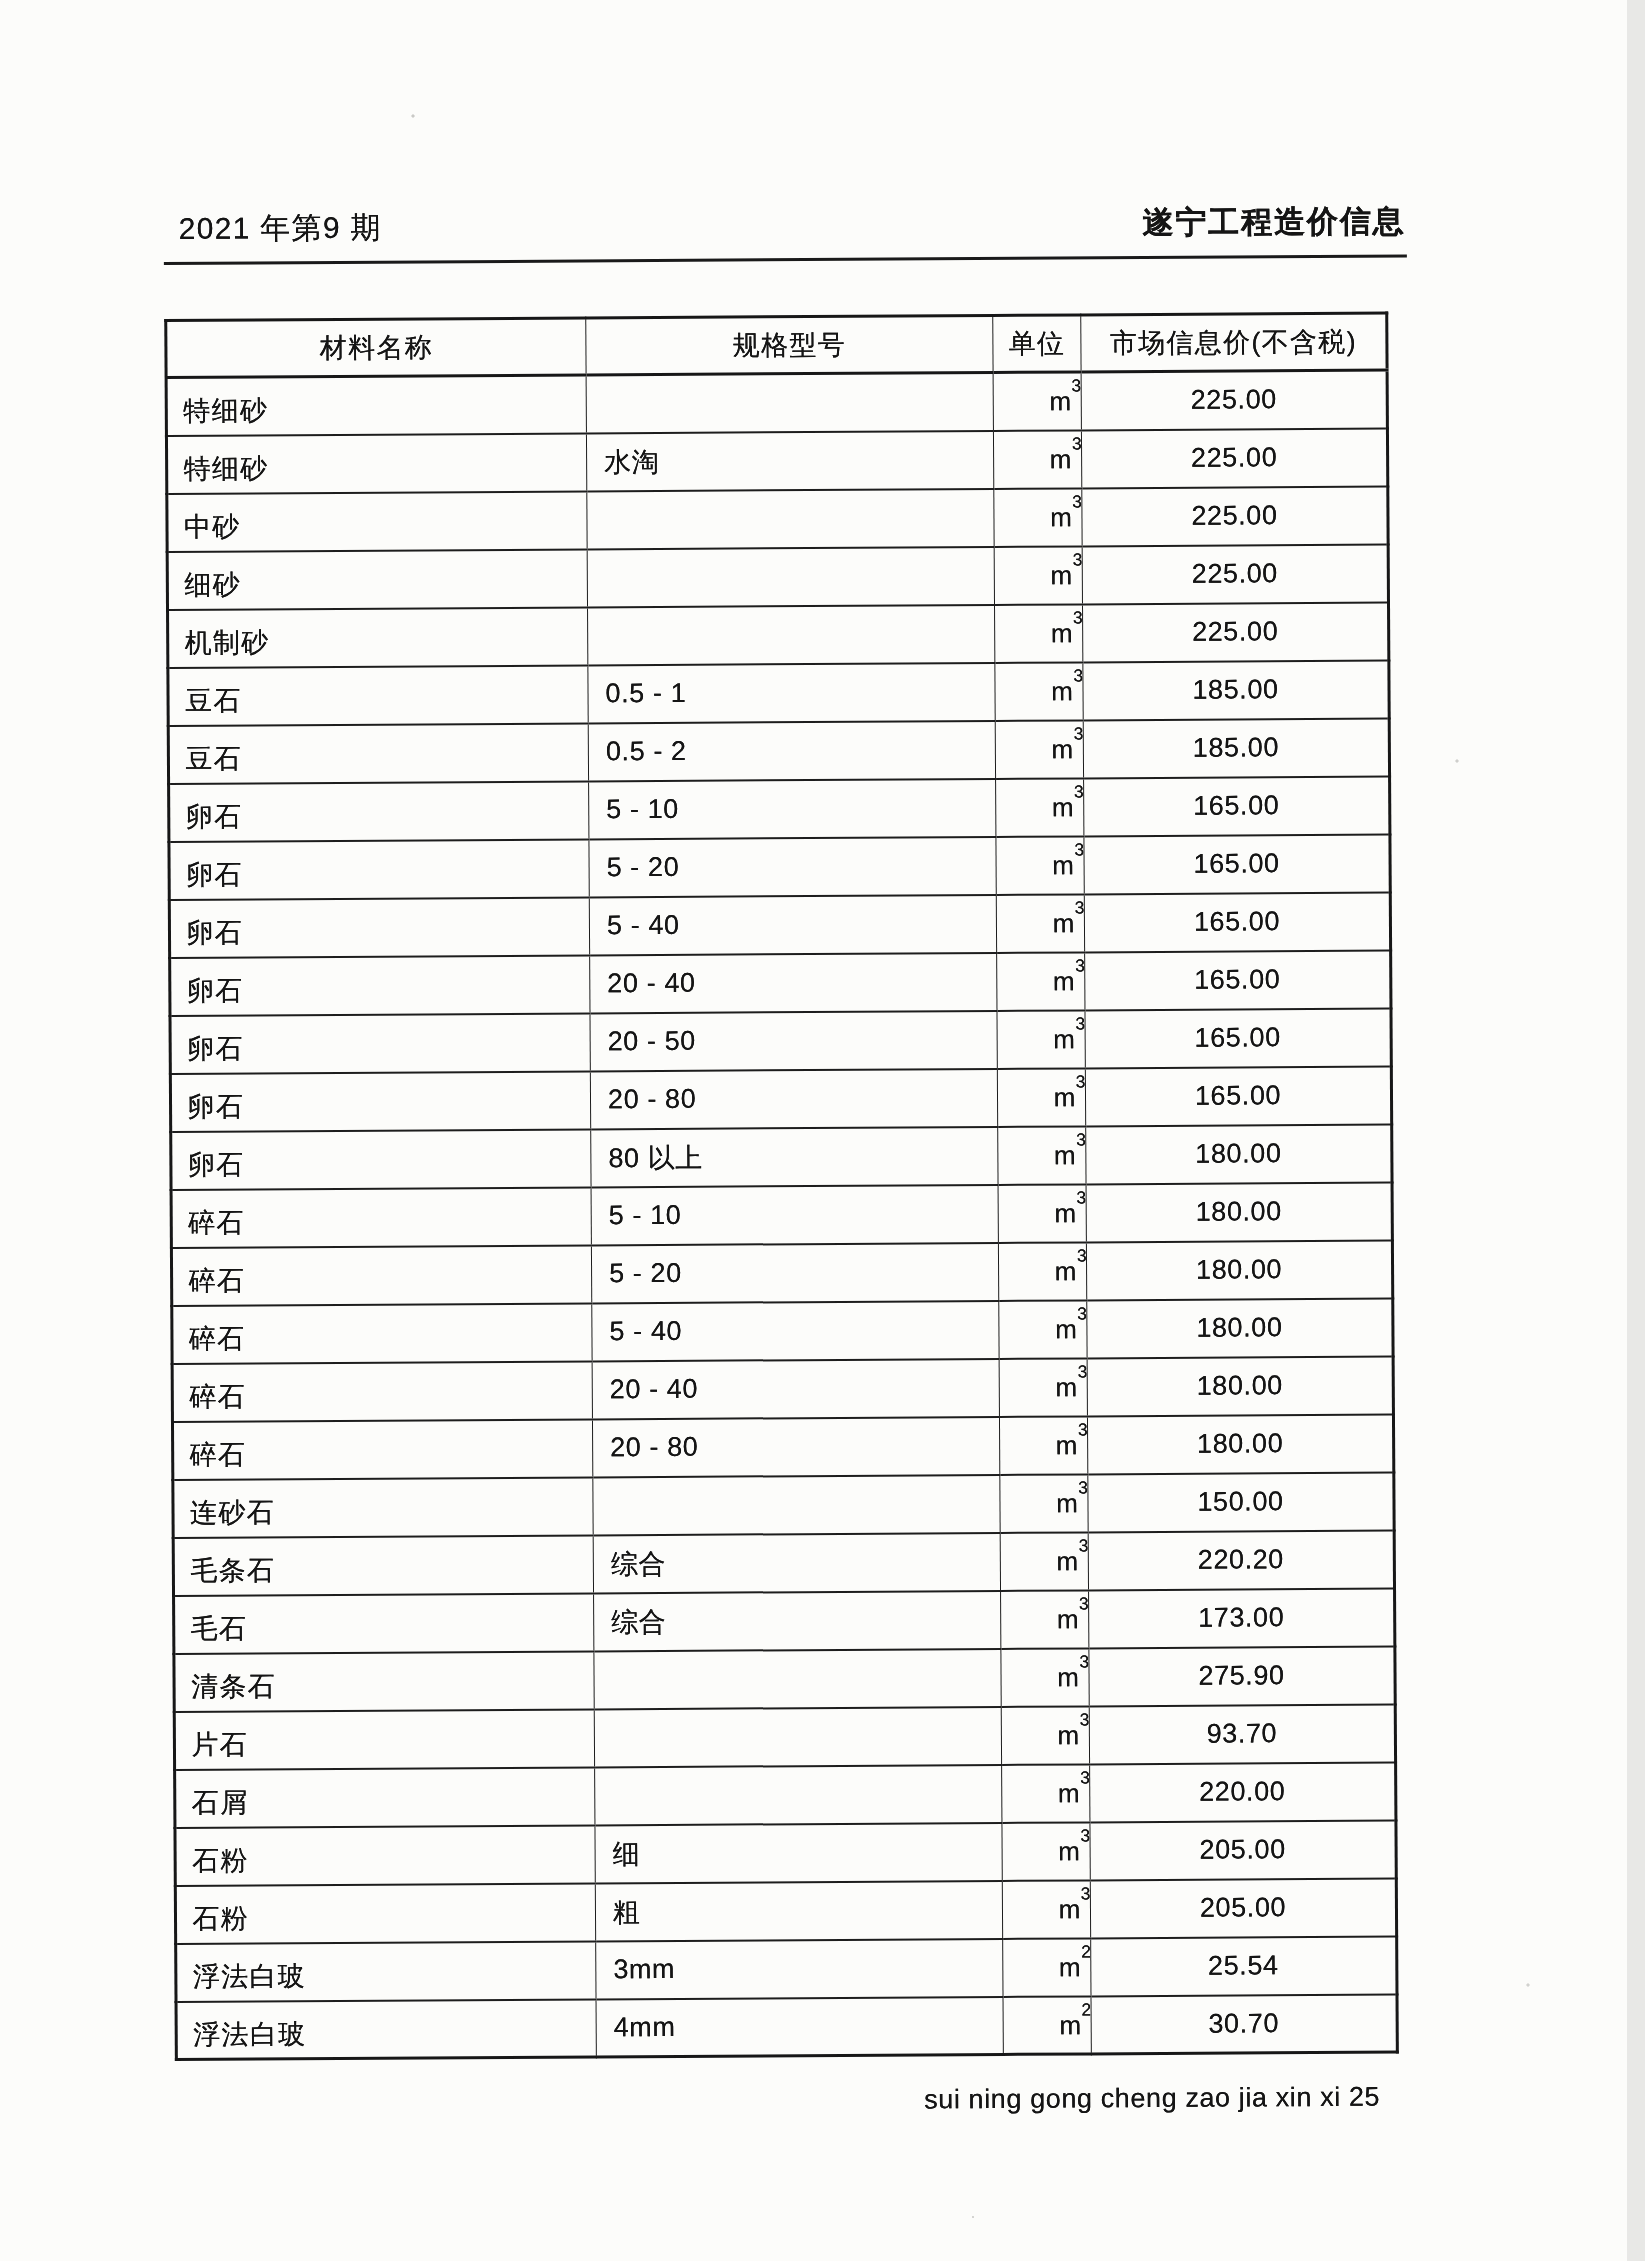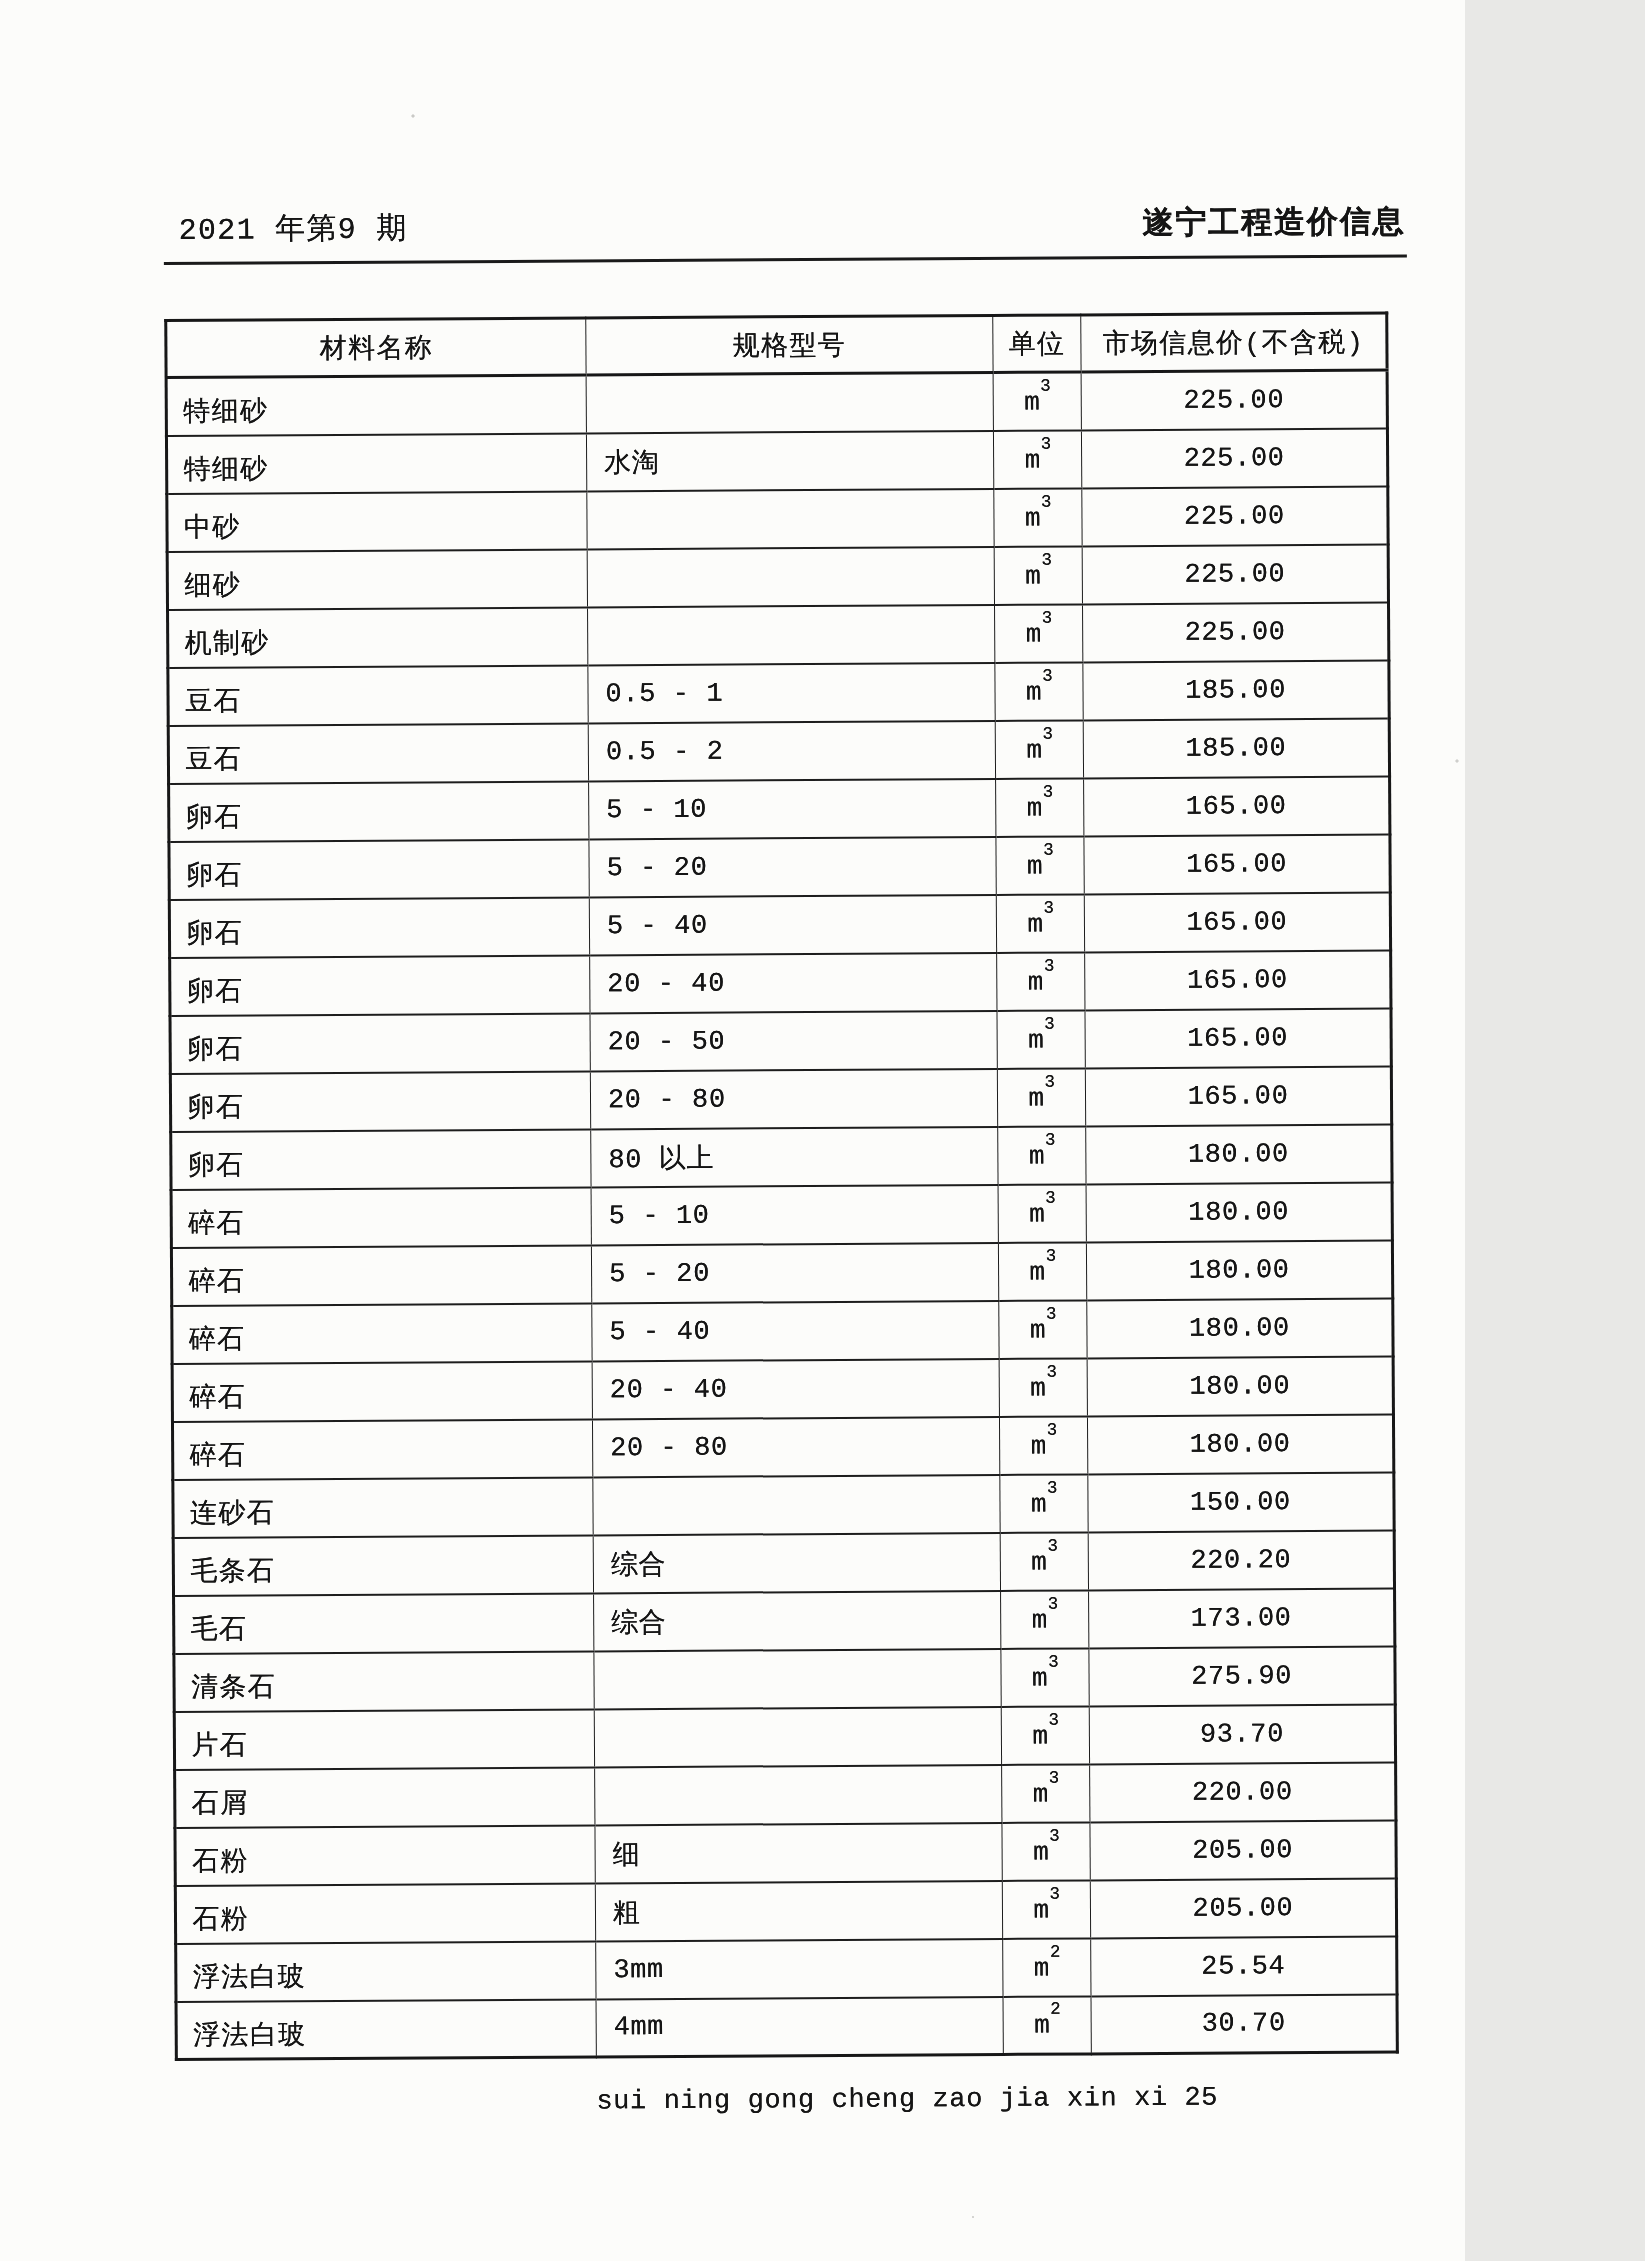--- a/index.html
+++ b/index.html
@@ -1,20 +1,20 @@
 <!DOCTYPE html>
 <html style="font-size:10.3px"><head>
 <meta charset="utf-8">
 <style>
   * { margin:0; padding:0; box-sizing:border-box; }
   html,body { background:#e8e8e6; }
   .sheet {
-    position:relative; width:1465px; height:2261px;
+    position:relative; width:1627px; height:2261px;
     background:#fcfcfa; overflow:hidden;
-    font-family:Liberation Mono, monospace;
+    font-family:Liberation Sans, sans-serif;
     color:#151515;
     
     background-image:
       radial-gradient(circle 1.9px at 413px 116px, #c9c9c6 0 1.3px, transparent 1.9px),
       radial-gradient(circle 1.9px at 1457px 761px, #cfcfcc 0 1.3px, transparent 1.9px),
       radial-gradient(circle 1.3px at 213px 1689px, #cdcdca 0 0.6px, transparent 1.3px),
       radial-gradient(circle 1.9px at 1528px 1985px, #d2d2cf 0 1.3px, transparent 1.9px),
       radial-gradient(circle 1.3px at 973px 2217px, #cdcdca 0 0.6px, transparent 1.3px);
   }
   .content {
@@ -48,21 +48,21 @@
     letter-spacing:1.3px; white-space:nowrap; overflow:hidden;
   }
   .price-table th:first-child { border-left:none; }
   .price-table td {
     height:58px; border-top:2.6px solid #1d1d1d; border-left:1.9px solid #1d1d1d;
     vertical-align:middle; white-space:nowrap; overflow:hidden;
   }
   .price-table td:first-child { border-left:none; }
   td.c-name { text-align:left; padding-left:15.5px; padding-top:9px; letter-spacing:1.3px; }
   td.c-spec { text-align:left; padding-left:17px; letter-spacing:0.6px; }
-  td.c-unit { text-align:center; font-size:26px; }
+  td.c-unit { text-align:right; font-size:26px; }
   td.c-unit sup { font-size:17.4px; position:relative; top:-9px; left:0.6px; }
   td.c-price { text-align:center; letter-spacing:0.6px; }
   .page-footer {
     position:absolute; top:2085px; right:253px;
     font-size:27px; letter-spacing:0.6px;
     text-shadow:0 0 0.6px currentColor;
   }
 </style>
 </head>
 <body>

